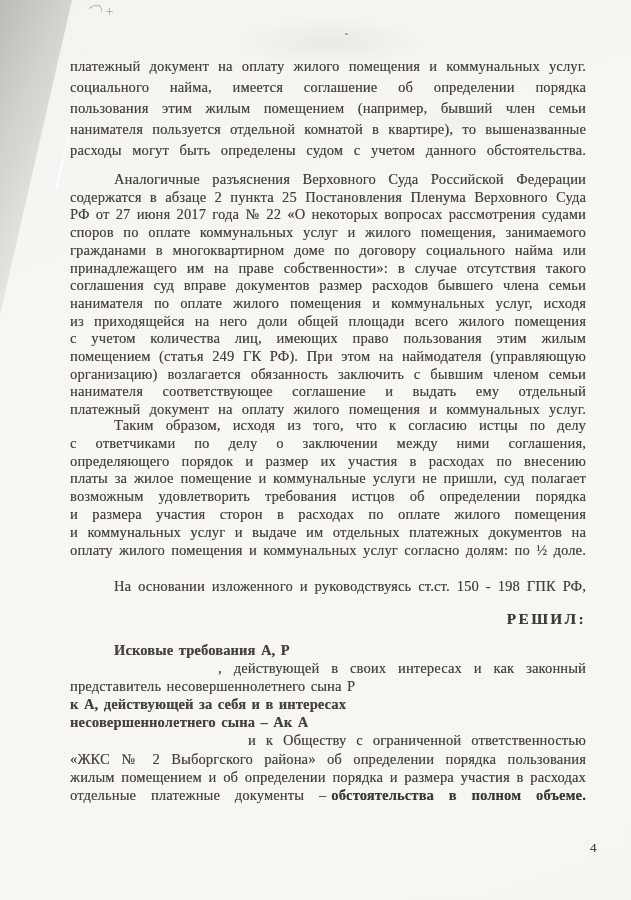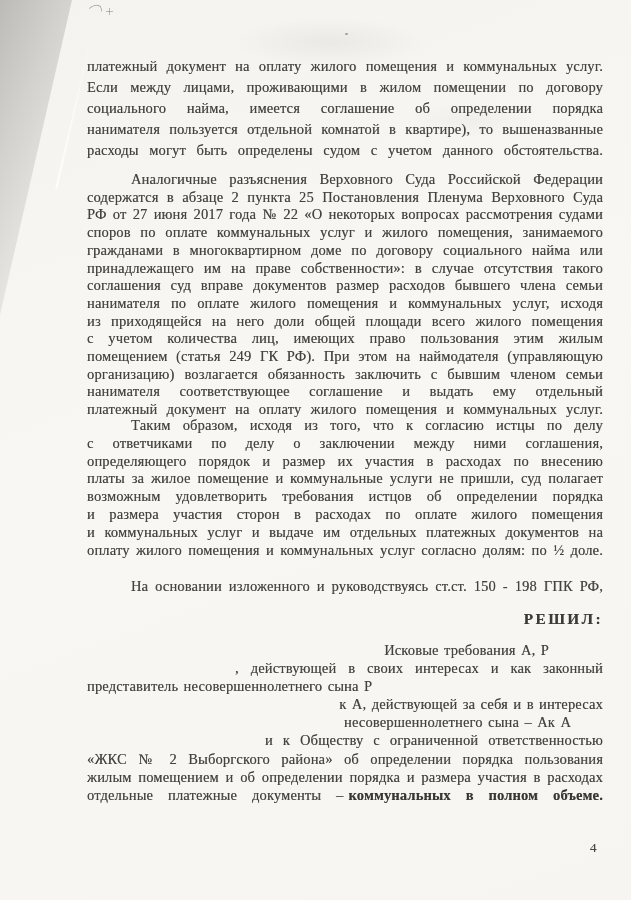--- a/index.html
+++ b/index.html
@@ -39,41 +39,41 @@
     border: 1px solid rgba(95,92,88,.45);
     border-bottom-color: transparent; border-left-color: transparent;
     border-radius: 60% 60% 50% 50%;
     transform: rotate(-18deg);
   }
   .mark-plus { position: absolute; left: 106px; top: 8px; width: 7px; height: 7px; }
   .mark-plus::before { content:""; position:absolute; left:3px; top:0; width:1px; height:7px; background:rgba(90,88,84,.38); }
   .mark-plus::after  { content:""; position:absolute; left:0; top:3px; width:7px; height:1px; background:rgba(90,88,84,.38); }
   .mark-dot { position: absolute; left: 345px; top: 33px; width: 3px; height: 2px; border-radius: 50%; background: rgba(80,78,74,.5); }
 
-  .doc { position: absolute; left: 87px; top: 0; width: 516px; height: 100%; }
+  .doc { position: absolute; left: 70px; top: 0; width: 516px; height: 100%; }
 
   .para { position: absolute; left: 0; width: 516px; }
   .para1 { top: 56px;  line-height: 20.9px; }
   .para2 { top: 171px; line-height: 17.7px; }
   .para3 { top: 417px; line-height: 17.8px; }
   .para4 { top: 578px; }
   .para5 { top: 641px; line-height: 18.1px; }
 
   .ln {
     font-size: 14.4px;
     letter-spacing: 0.2px;
     word-spacing: 1.6px;
     text-align: justify;
     text-shadow: 0.3px 0 0.5px rgba(66,62,57,.55);
     white-space: normal;
   }
   .jl { text-align-last: justify; }
   .ind { text-indent: 44px; }
 
-  .fx { display: flex; justify-content: flex-end; }
+  .fx { display: flex; justify-content: flex-start; font-weight: bold; }
   .fx span { white-space: nowrap; }
   .p5l1 { padding-left: 44px; padding-right: 54px; }
   .p5l2 { padding-left: 148px; }
   .p5l5 { padding-right: 32px; }
   .p5l6 { padding-left: 178px; }
   .b { font-weight: 700; margin-left: 5px; color: #383632; }
 
   .heading {
     position: absolute; left: 0; top: 610px; width: 516px;
     text-align: right;
@@ -99,22 +99,22 @@
   <div class="corner-shadow"></div>
   <div class="corner-edge"></div>
   <div class="mark-squiggle"></div>
   <div class="mark-plus"></div>
   <div class="mark-dot"></div>
 
   <div class="doc">
 
     <div class="para para1">
       <div class="ln jl">платежный документ на оплату жилого помещения и коммунальных услуг.</div>
-      <div class="ln jl">Если между лицами, проживающими в жилом помещении по договору</div>
       <div class="ln jl">социального найма, имеется соглашение об определении порядка</div>
+      <div class="ln jl">пользования этим жилым помещением (например, бывший член семьи</div>
       <div class="ln jl">нанимателя пользуется отдельной комнатой в квартире), то вышеназванные</div>
       <div class="ln jl">расходы могут быть определены судом с учетом данного обстоятельства.</div>
     </div>
 
     <div class="para para2">
       <div class="ln jl ind">Аналогичные разъяснения Верховного Суда Российской Федерации</div>
       <div class="ln jl">содержатся в абзаце 2 пункта 25 Постановления Пленума Верховного Суда</div>
       <div class="ln jl">РФ от 27 июня 2017 года № 22 «О некоторых вопросах рассмотрения судами</div>
       <div class="ln jl">споров по оплате коммунальных услуг и жилого помещения, занимаемого</div>
       <div class="ln jl">гражданами в многоквартирном доме по договору социального найма или</div>
@@ -158,21 +158,21 @@
         <span>, действующей за себя и в интересах</span>
       </div>
       <div class="ln fx p5l5">
         <span>несовершеннолетнего сына – А</span>
         <span>к А</span>
       </div>
       <div class="ln jl p5l6">и к Обществу с ограниченной ответственностью</div>
       <div class="ln jl">«ЖКС № 2 Выборгского района» об определении порядка пользования</div>
       <div class="ln jl">жилым помещением и об определении порядка и размера участия в расходах</div>
       <div class="ln jl">
-        <span>отдельные платежные документы –</span><span class="b">коммунальных в полном объеме.</span>
+        <span>отдельные платежные документы –</span><span class="b">обстоятельства в полном объеме.</span>
       </div>
     </div>
 
   </div>
 
   <div class="page-number">4</div>
 
 </div>
 
 </body></html>

